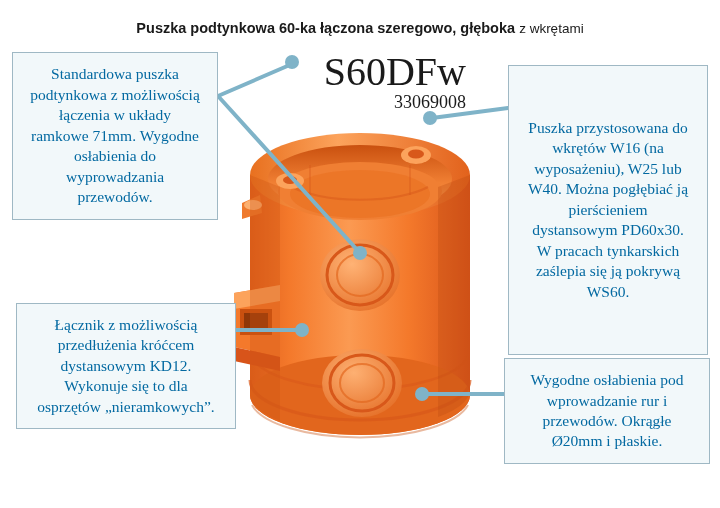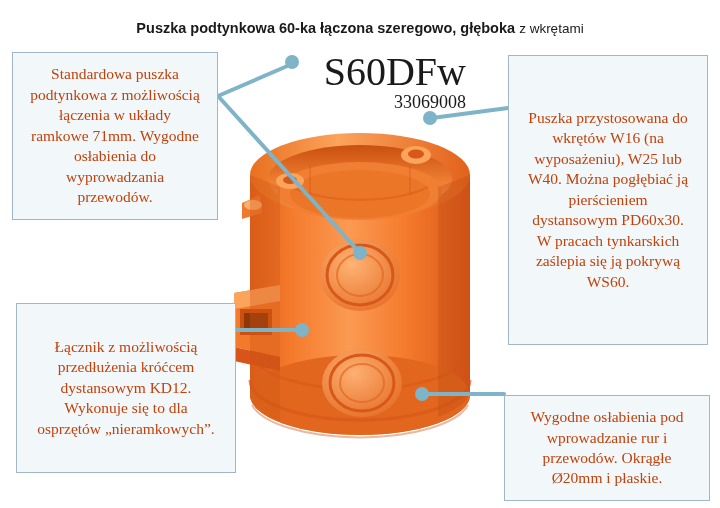--- a/index.html
+++ b/index.html
@@ -62,55 +62,54 @@
     font-size: 18px;
     color: #1a1a1a;
   }
 
   
   .callout {
     position: absolute;
     box-sizing: border-box;
     border: 1px solid #9fb8c4;
     background: #f2f8fa;
-    color: #c2410c;
+    color: #0369a1;
     font-family: "Liberation Serif", serif;
     font-size: 15.5px;
     line-height: 1.32;
     text-align: center;
     padding: 8px 17px;
     display: flex;
     align-items: center;
     justify-content: center;
     box-shadow: 0 0 0 0 rgba(0,0,0,0);
   }
   #callout-top-left {
     left: 12px;
     top: 52px;
     width: 206px;
     height: 168px;
   }
   #callout-right {
     left: 508px;
-    top: 55px;
+    top: 65px;
     width: 200px;
     height: 290px;
   }
   #callout-bottom-left {
     left: 16px;
     top: 303px;
     width: 220px;
-    height: 170px;
+    height: 126px;
   }
   #callout-bottom-right {
     left: 504px;
     top: 358px;
     width: 206px;
     height: 106px;
-    margin-top: 37px;
   }
 
   
   .svg-layer {
     position: absolute;
     left: 0;
     top: 0;
     width: 720px;
     height: 508px;
     pointer-events: none;

